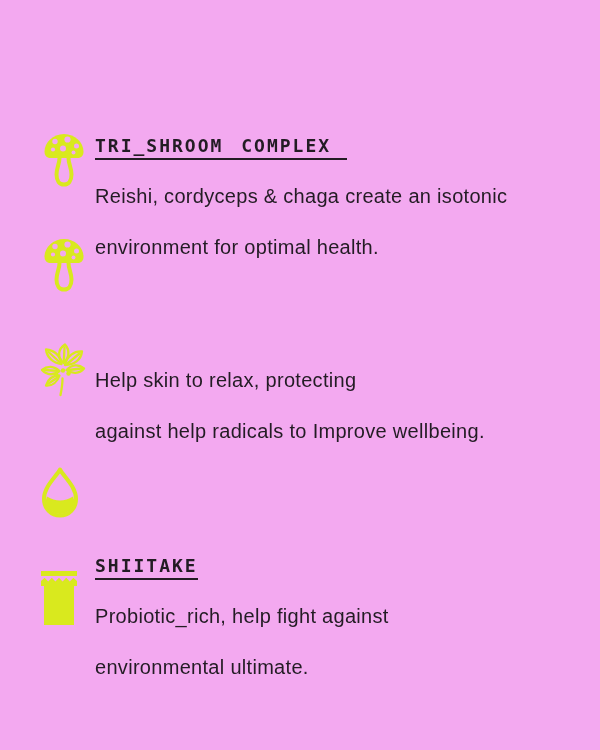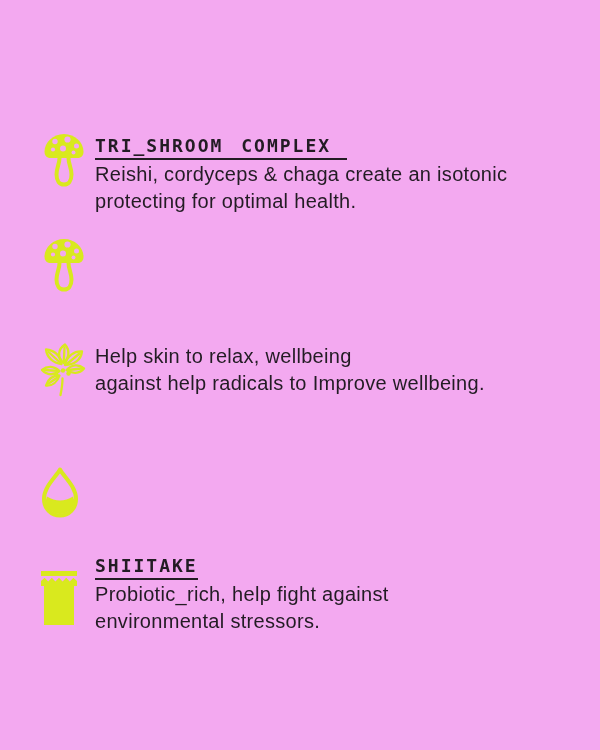--- a/index.html
+++ b/index.html
@@ -47,20 +47,21 @@
   .heading-text {
     border-bottom: 2px solid var(--text);
     padding-bottom: 2px;
   }
   .section-1 .heading-text { padding-right: 16px; }
   .body-line {
     font-size: 20px;
     line-height: 27px;
     letter-spacing: 0.3px;
     white-space: nowrap;
+    margin-top: 24px;
   }
 </style>
 </head>
 <body>
 
 <div class="page">
 
   <div class="section section-1">
     <div class="icon-col">
       <span>
@@ -72,21 +73,21 @@
           <circle cx="13" cy="16.5" r="2.1" fill="#f3a9f0"></circle>
           <circle cx="23" cy="15.5" r="3" fill="#f3a9f0"></circle>
           <circle cx="33.5" cy="19.5" r="2" fill="#f3a9f0"></circle>
           <path d="M19.5 25 C19.5 31 16.5 35 16.5 41.5 C16.5 48 19.5 51.5 24 51.5 C28.5 51.5 31.5 48 31.5 41.5 C31.5 35 28.5 31 28.5 25" fill="none" stroke="currentColor" stroke-width="4"></path>
         </svg>
       </span>
     </div>
     <div class="text-col">
       <h2 class="heading"><span class="heading-text">TRI_SHROOM COMPLEX</span></h2>
       <p class="body-line">Reishi, cordyceps &amp; chaga create an isotonic</p>
-      <p class="body-line">protecting for optimal health.</p>
+      <p class="body-line">environment for optimal health.</p>
     </div>
   </div>
 
   <div class="section section-2">
     <div class="icon-col">
       <span>
         <svg width="48" height="54" viewBox="0 0 48 54">
           <path d="M24 1 C13 1 4.5 9.5 4.5 18.5 C4.5 22.5 6.5 25 10.5 25 L37.5 25 C41.5 25 43.5 22.5 43.5 18.5 C43.5 9.5 35 1 24 1 Z" fill="currentColor"></path>
           <circle cx="15" cy="8.5" r="2.7" fill="#f3a9f0"></circle>
           <circle cx="27.5" cy="6.5" r="3.1" fill="#f3a9f0"></circle>
@@ -117,21 +118,21 @@
           <path d="M19.5 32.5 C13 32.5 8 36 6 42.5 C12.5 43 17.5 39 19.5 32.5 Z"></path>
           <path d="M8.5 40.5 L17.5 34.5"></path>
           <circle cx="23" cy="27.5" r="2.2" fill="currentColor" stroke="none"></circle>
           <circle cx="28.5" cy="30.5" r="2.2" fill="currentColor" stroke="none"></circle>
           <circle cx="16.5" cy="31.5" r="1.9" fill="currentColor" stroke="none"></circle>
           <path d="M22.5 35.5 C22.5 42 21.5 47 20.5 52"></path>
         </svg>
       </span>
     </div>
     <div class="text-col">
-      <p class="body-line">Help skin to relax, wellbeing</p>
+      <p class="body-line">Help skin to relax, protecting</p>
       <p class="body-line">against help radicals to Improve wellbeing.</p>
     </div>
   </div>
 
   <div class="section section-4">
     <div class="icon-col">
       <span class="icon-drop">
         <svg width="40" height="52" viewBox="0 0 40 52">
           <path d="M7 30.5 Q20 38.5 33 30.5 L34.5 35.5 Q33 44 25.5 47 Q20 48.8 14.5 47 Q7 44 5.5 35.5 Z" fill="currentColor"></path>
           <path d="M20 3.5 C24 11 36 20.5 36 33 C36 42.5 29 49.5 20 49.5 C11 49.5 4 42.5 4 33 C4 20.5 16 11 20 3.5 Z" fill="none" stroke="currentColor" stroke-width="4" stroke-linejoin="round"></path>
@@ -146,17 +147,17 @@
         <svg width="38" height="54" viewBox="0 0 38 54">
           <rect x="1" y="0" width="36" height="5" fill="currentColor"></rect>
           <path d="M1 15 L1 10 L4.6 6.8 L8.2 10.4 L11.8 6.8 L15.4 10.4 L19 6.8 L22.6 10.4 L26.2 6.8 L29.8 10.4 L33.4 6.8 L37 10 L37 15 Z" fill="currentColor"></path>
           <rect x="4" y="15" width="30" height="39" fill="currentColor"></rect>
         </svg>
       </span>
     </div>
     <div class="text-col">
       <h2 class="heading"><span class="heading-text">SHIITAKE</span></h2>
       <p class="body-line">Probiotic_rich, help fight against</p>
-      <p class="body-line">environmental stressors.</p>
+      <p class="body-line">environmental ultimate.</p>
     </div>
   </div>
 
 </div>
 
 </body></html>

